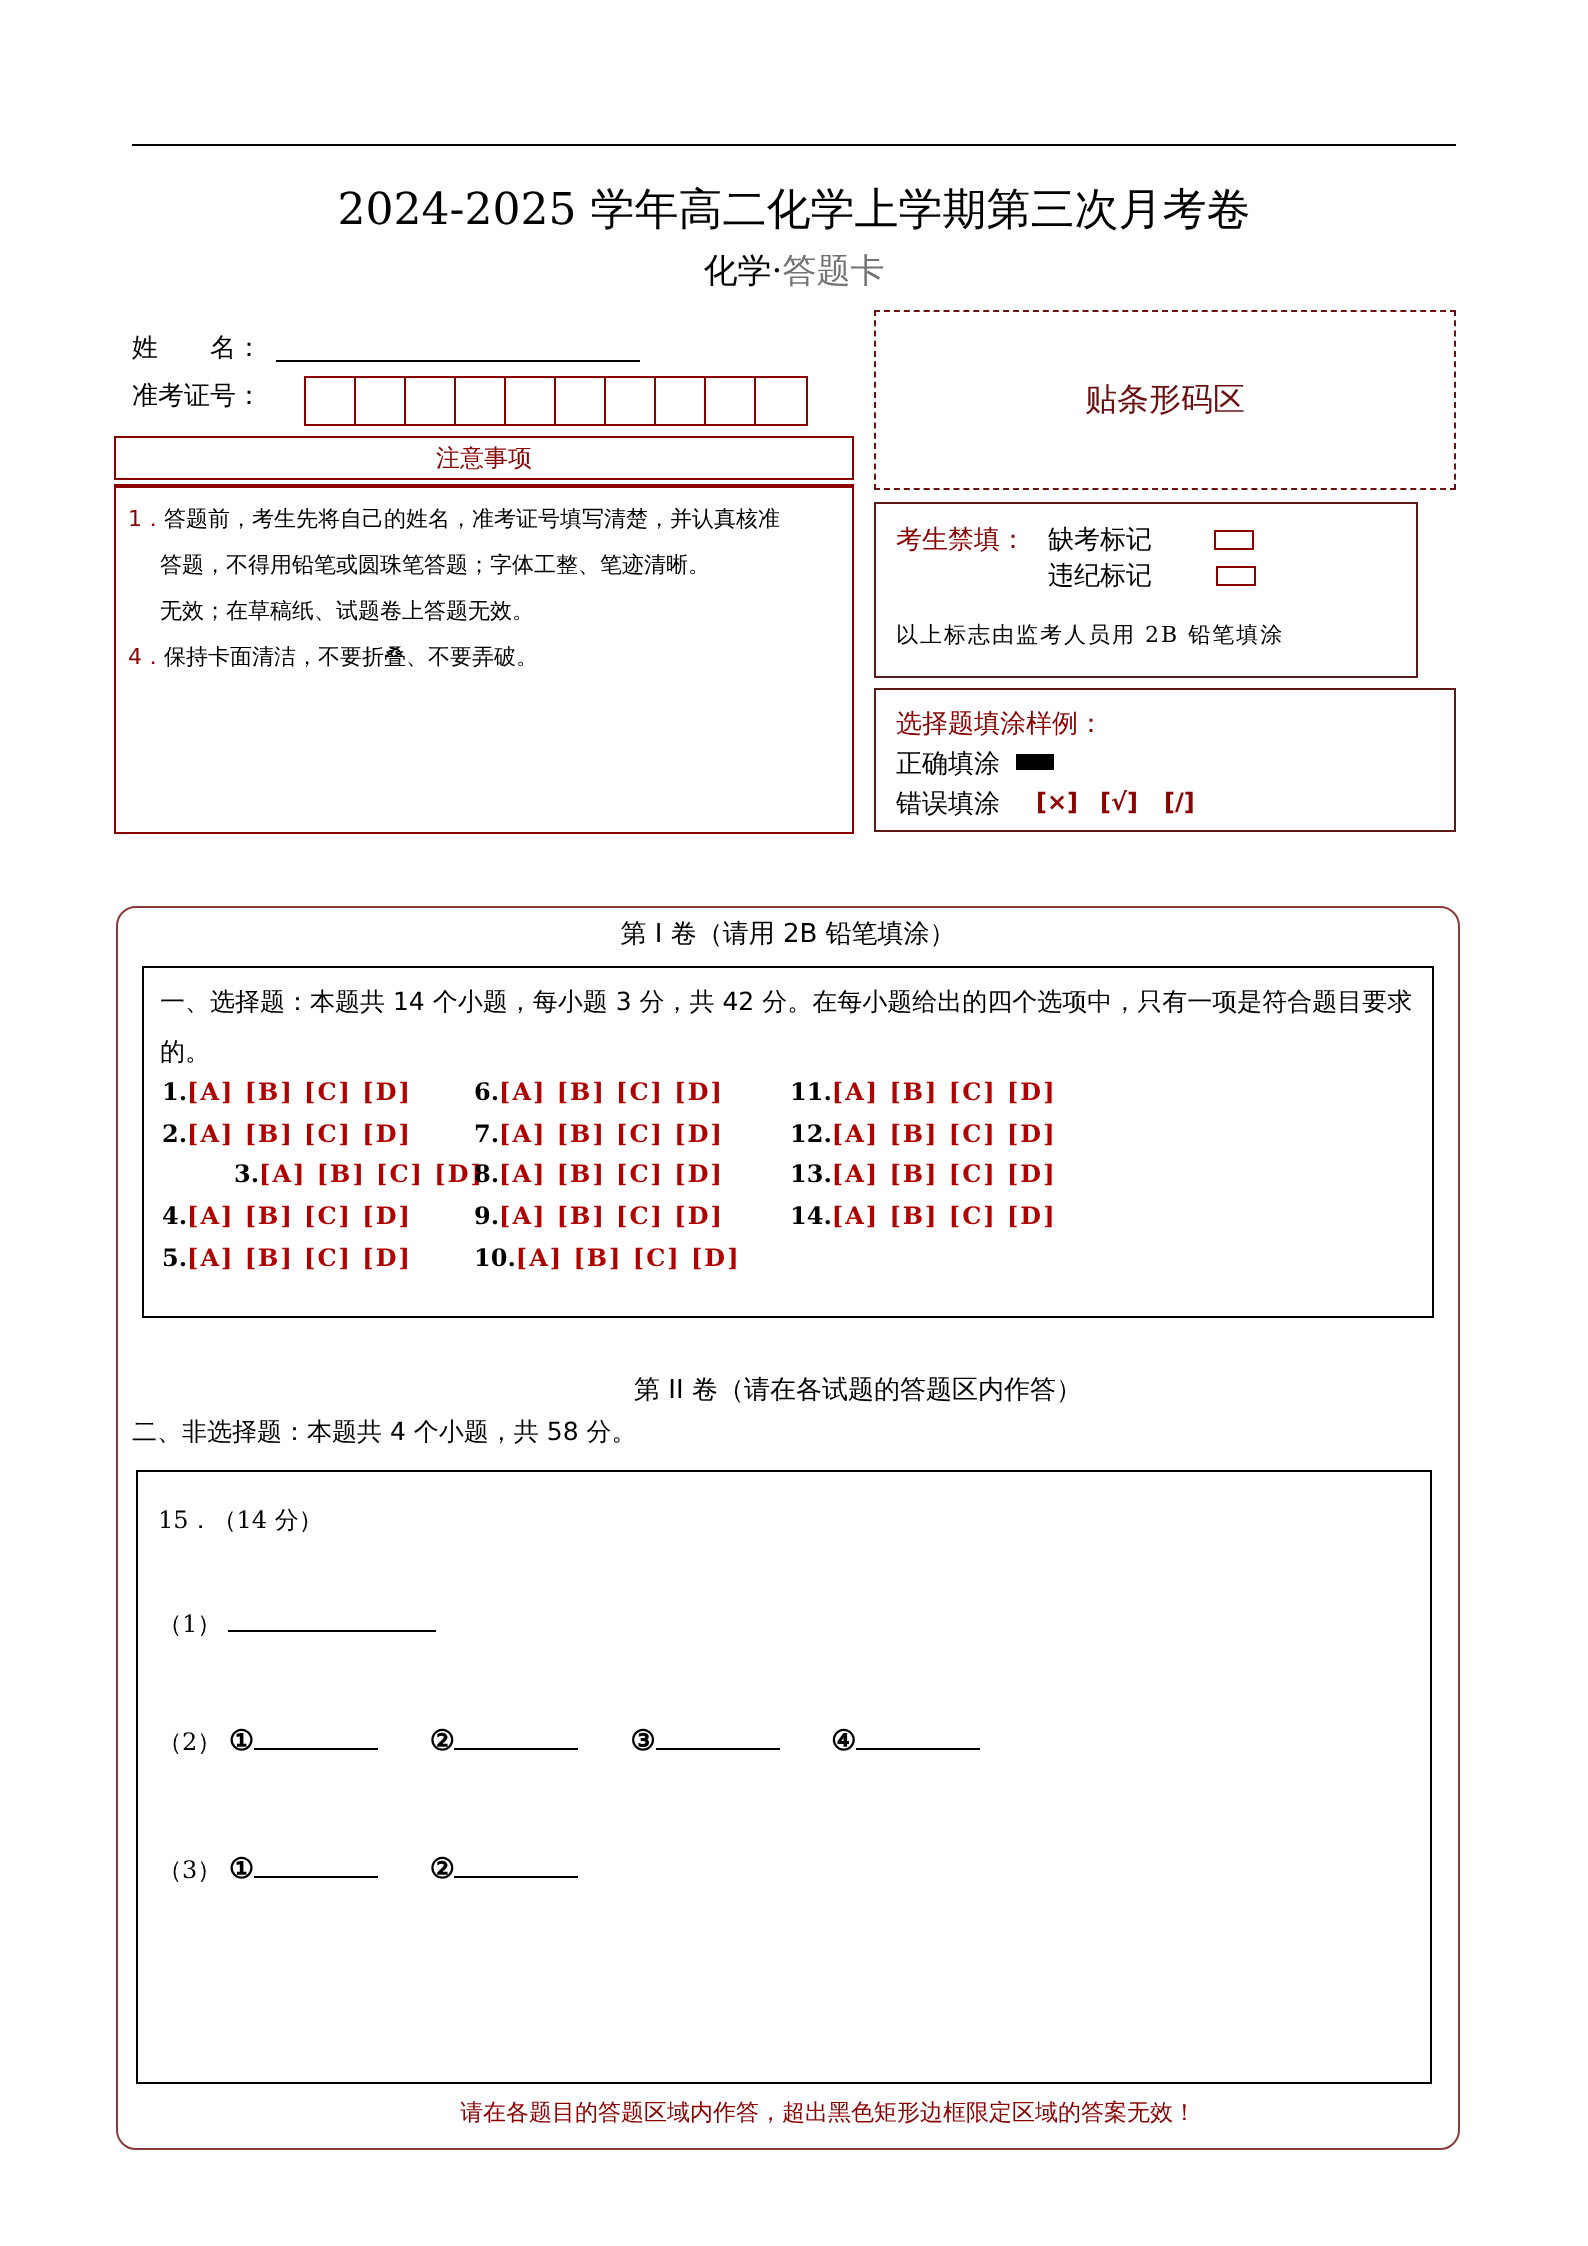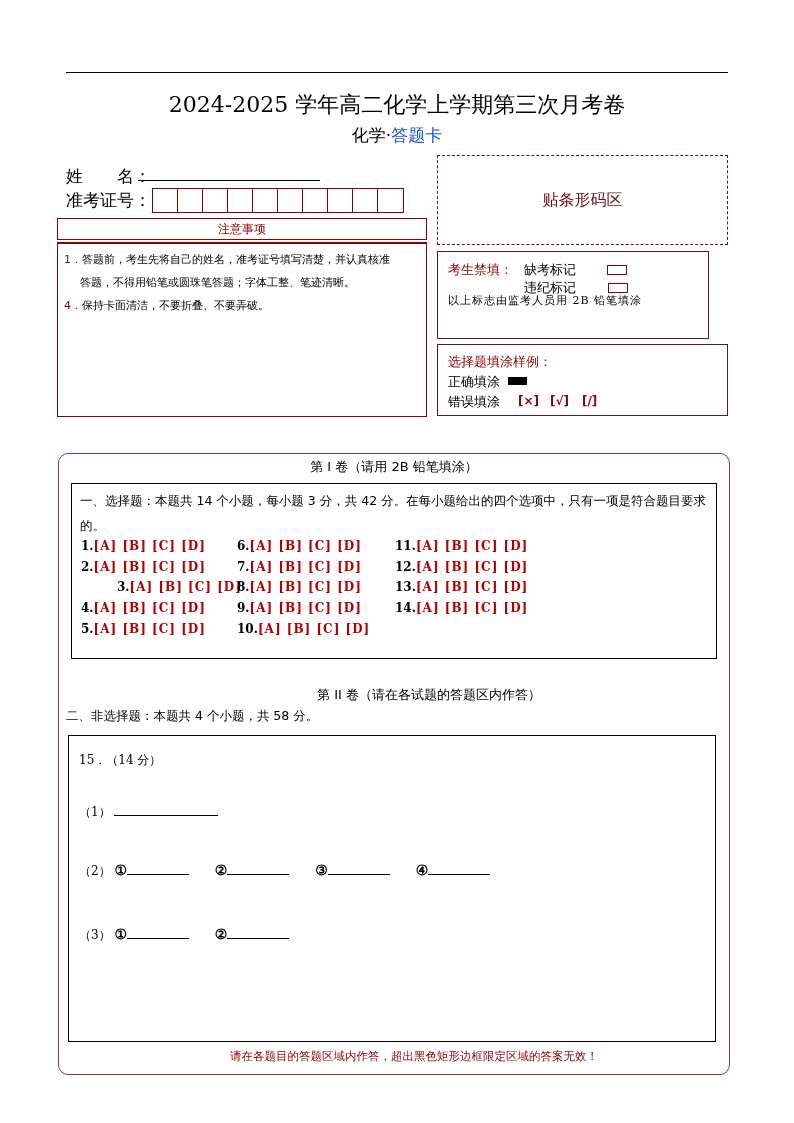--- a/index.html
+++ b/index.html
@@ -3,22 +3,22 @@
 <meta charset="utf-8">
 <style>
   html, body { margin:0; padding:0; background:#ffffff; }
   body { width:794px; height:1123px; position:relative; overflow:hidden;
          font-family:"DejaVu Serif", "Liberation Serif", serif; color:#000; }
   .abs { position:absolute; }
   .red { color:#8b0000; }
   .top-rule { left:66px; top:72px; width:662px; height:0; border-top:1px solid #000; }
   .title { left:0; width:794px; top:90px; text-align:center; font-size:22px; }
   .subtitle { left:0; width:794px; top:124px; text-align:center; font-size:17px; }
-  .subtitle .accent { color:#1d4ed8; }
-  .label { font-family:"DejaVu Sans", sans-serif; font-size:17px; }
+  .subtitle .accent { color:#737373; }
+  .label { font-family:"DejaVu Sans", sans-serif; font-size:13px; }
   .name-line { left:138px; top:180px; width:182px; border-bottom:1px solid #000; height:0; }
   .idbox { left:152px; top:188px; height:23px; display:flex; border:1px solid #8b0000; }
   .idcell { width:25px; height:23px; border-right:1px solid #8b0000; box-sizing:border-box; }
   .idcell:last-child { border-right:none; }
   .notice-head { left:57px; top:218px; width:370px; height:22px; border:1px solid #8b0000; box-sizing:border-box;
                  text-align:center; font-family:"DejaVu Sans", sans-serif; font-size:12px; color:#8b0000; line-height:21px; }
   .notice-body { left:57px; top:242px; width:370px; height:175px; border:1px solid #8b0000; border-top:2px solid #8b0000; box-sizing:border-box;
                  font-family:"DejaVu Sans", sans-serif; font-size:11px; padding:4px 16px 0 6px; }
   .notice-body .item { line-height:23px; }
   .notice-body .num { color:#8b0000; }
@@ -66,34 +66,35 @@
   <div class="idcell"></div>
   <div class="idcell"></div>
   <div class="idcell"></div>
   <div class="idcell"></div>
 </div>
 
 <div class="abs notice-head">注意事项</div>
 <div class="abs notice-body">
   <div class="item"><span class="num">1．</span><span>答题前，考生先将自己的姓名，准考证号填写清楚，并认真核准</span></div>
   <div class="item cont">答题，不得用铅笔或圆珠笔答题；字体工整、笔迹清晰。</div>
+  <div class="item cont">无效；在草稿纸、试题卷上答题无效。</div>
   <div class="item"><span class="num">4．</span><span>保持卡面清洁，不要折叠、不要弄破。</span></div>
 </div>
 
 <div class="abs barcode">
     <span>贴条形码区</span>
   </div>
 
 <div class="abs forbid">
   <div class="abs" style="left:10px; top:9px;"><span class="red">考生禁填：</span></div>
   <div class="abs" style="left:86px; top:9px;">缺考标记</div>
   <div class="abs mark-rect" style="left:169px; top:13px;"></div>
   <div class="abs" style="left:86px; top:27px;">违纪标记</div>
   <div class="abs mark-rect" style="left:170px; top:31px;"></div>
-  <div class="abs" style="left:10px; top:41px; font-size:11px; font-family:'DejaVu Serif', serif; letter-spacing:1px;">以上标志由监考人员用 2B 铅笔填涂</div>
+  <div class="abs" style="left:10px; top:58px; font-size:11px; font-family:'DejaVu Serif', serif; letter-spacing:1px;">以上标志由监考人员用 2B 铅笔填涂</div>
 </div>
 
 <div class="abs sample">
   <div class="abs red" style="left:10px; top:8px;">选择题填涂样例：</div>
   <div class="abs" style="left:10px; top:28px;">正确填涂</div>
   <div class="abs" style="left:70px; top:32px; width:19px; height:8px; background:#000;"></div>
   <div class="abs" style="left:10px; top:48px;">错误填涂</div>
   <div class="abs red" style="left:80px; top:49px; font-size:12px; font-weight:bold;">[×]</div>
   <div class="abs red" style="left:112px; top:49px; font-size:12px; font-weight:bold;">[√]</div>
   <div class="abs red" style="left:144px; top:49px; font-size:12px; font-weight:bold;">[/]</div>

